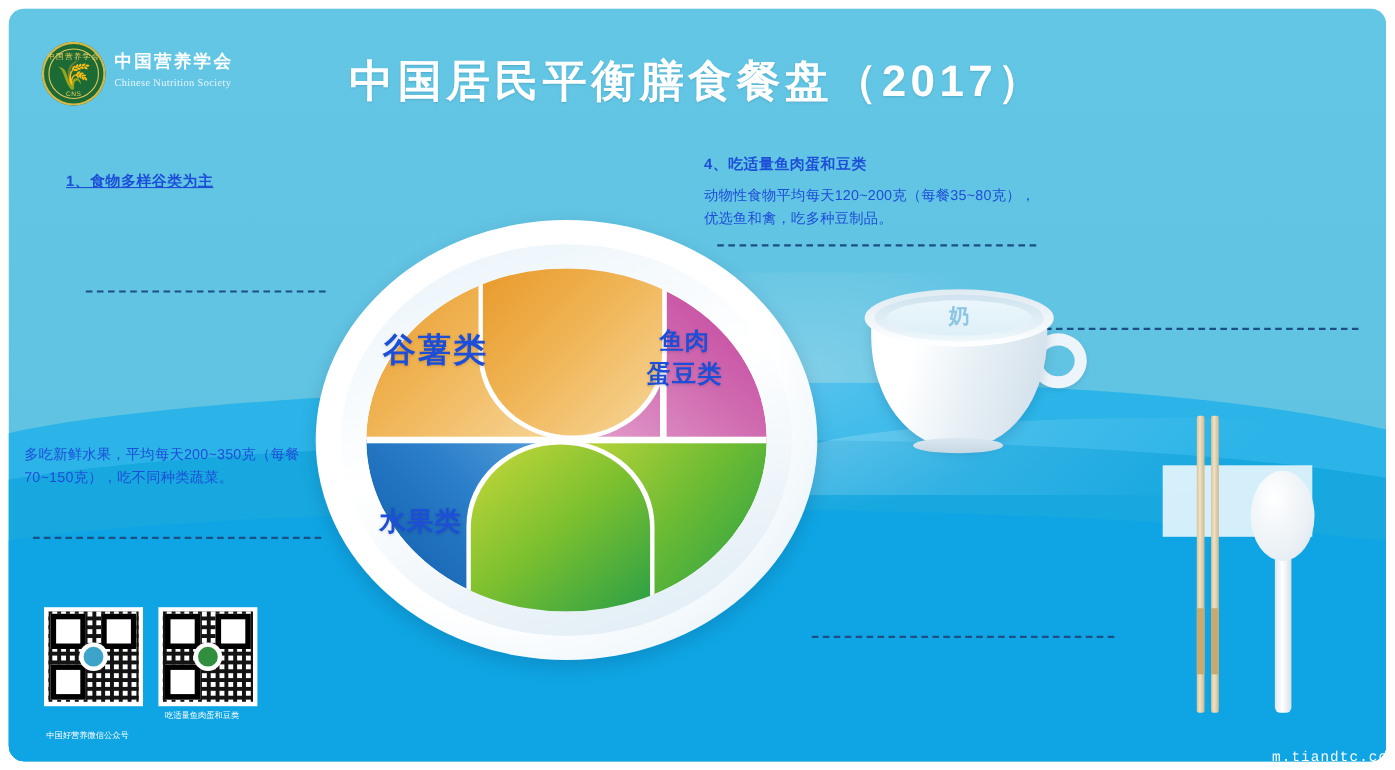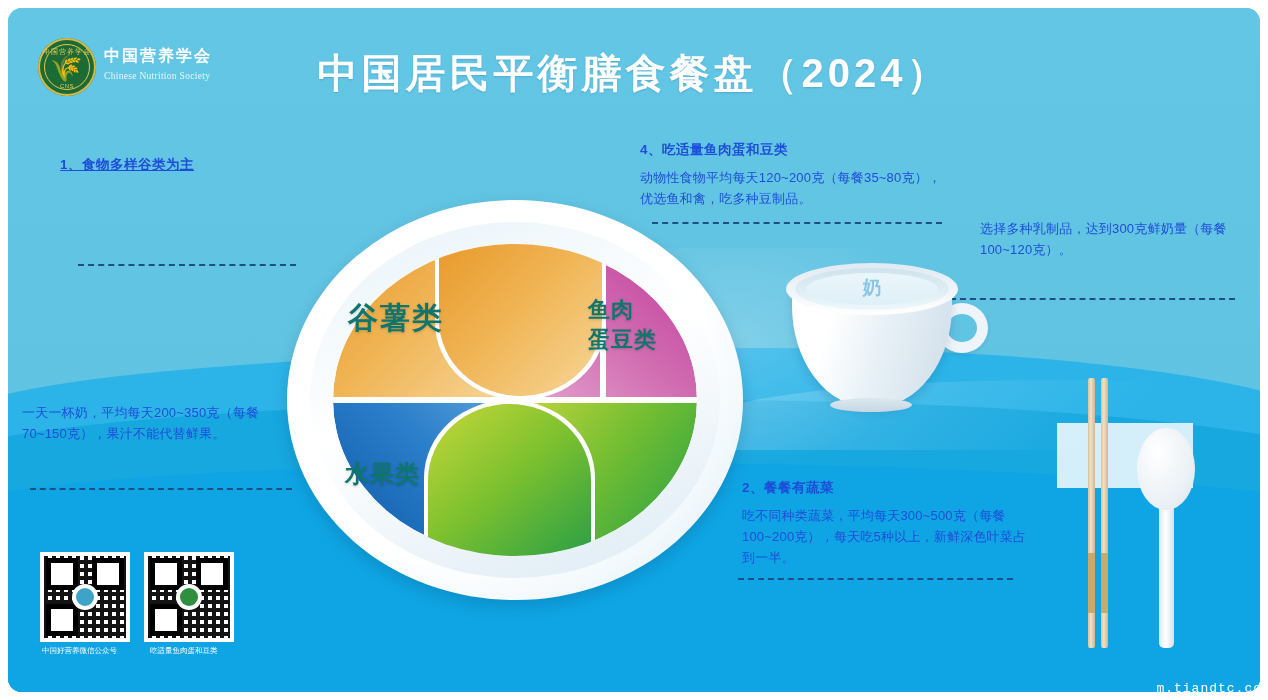--- a/index.html
+++ b/index.html
@@ -94,24 +94,24 @@
   .lobeB{position:absolute;left:25%;top:50%;width:47%;height:50%;border-radius:100% 100% 0 0;
          background:#ffffff;}
   .lobeAfill{position:absolute;left:29.2%;top:0;width:44.6%;height:48.6%;
              border-radius:0 0 100% 100%;
              background:linear-gradient(135deg,#e89a2b,#f0b455 45%,#f6d79a);}
   .lobeBfill{position:absolute;left:26.2%;top:51.4%;width:44.6%;height:48.6%;
              border-radius:100% 100% 0 0;
              background:linear-gradient(320deg,#2a9f46,#7cc02f 50%,#c8d83a);}
   .hsplit{position:absolute;left:0;top:calc(50% - 3px);width:100%;height:6px;background:#ffffff;}
   .vsplit{position:absolute;left:calc(74% - 3px);top:0;width:6px;height:50%;background:#ffffff;}
-  .lbl{position:absolute;color:#0f766e;font-weight:bold;white-space:nowrap;
+  .lbl{position:absolute;color:#1d4ed8;font-weight:bold;white-space:nowrap;
        text-shadow:0 1px 3px rgba(0,0,0,.18);}
   #lblGrain{left:348px;top:298px;font-size:30px;letter-spacing:2px;}
-  #lblMeat{left:588px;top:295px;font-size:22px;letter-spacing:1px;line-height:1.35;text-align:left;}
+  #lblMeat{left:588px;top:295px;font-size:22px;letter-spacing:1px;line-height:1.35;text-align:center;}
   #lblFruit{left:345px;top:458px;font-size:24px;letter-spacing:1px;}
   #lblVeg{left:498px;top:455px;font-size:31px;letter-spacing:2px;}
 
   
   .cup{position:absolute;left:786px;top:255px;width:210px;height:165px;}
   .cupBody{position:absolute;left:6px;top:22px;width:160px;height:130px;
            border-radius:18% 18% 48% 48%/10% 10% 78% 78%;
            background:linear-gradient(105deg,#ffffff 25%,#e6eff5 58%,#cfdde8 100%);
            box-shadow:0 5px 10px rgba(0,50,80,.15);}
   .cupRimO{position:absolute;left:0;top:8px;width:172px;height:52px;border-radius:50%;
@@ -181,47 +181,42 @@
     <div class="ring"></div>
     <div class="inner"></div>
     <div class="arcTop">中国营养学会</div>
     <div class="wheat">🌾</div>
     <div class="arcBot">CNS</div>
   </div>
   <div class="org">
     <div class="cn">中国营养学会</div>
     <div class="en">Chinese Nutrition Society</div>
   </div>
-  <div class="title">中国居民平衡膳食餐盘（2024）</div>
+  <div class="title">中国居民平衡膳食餐盘（2017）</div>
 
   <div class="tb" id="tb1">
     <div class="hd">1、食物多样谷类为主</div>
   </div>
   <div class="dash" id="d1"></div>
 
   <div class="tb" id="tb4">
     <div class="hd">4、吃适量鱼肉蛋和豆类</div>
     <div class="bd">动物性食物平均每天120~200克（每餐35~80克），优选鱼和禽，吃多种豆制品。</div>
   </div>
   <div class="dash" id="d4"></div>
 
   <div class="tb" id="tb5">
-    <div class="bd">选择多种乳制品，达到300克鲜奶量（每餐100~120克）。</div>
   </div>
   <div class="dash" id="d5"></div>
 
   <div class="tb" id="tb3">
-    <div class="bd">一天一杯奶，平均每天200~350克（每餐70~150克），果汁不能代替鲜果。</div>
+    <div class="bd">多吃新鲜水果，平均每天200~350克（每餐70~150克），吃不同种类蔬菜。</div>
   </div>
   <div class="dash" id="d3"></div>
 
-  <div class="tb" id="tb2">
-    <div class="hd">2、餐餐有蔬菜</div>
-    <div class="bd">吃不同种类蔬菜，平均每天300~500克（每餐100~200克），每天吃5种以上，新鲜深色叶菜占到一半。</div>
-  </div>
   <div class="dash" id="d2"></div>
 
   <div class="plate">
     <div class="rim"></div>
     <div class="rim2"></div>
     <div class="food">
       <div class="q q-grain"></div>
       <div class="q q-meat"></div>
       <div class="q q-fruit"></div>
       <div class="q q-veg"></div>
@@ -270,18 +265,18 @@
     </div>
     <div class="qr" style="left:104px;top:0;">
       <div class="qrpix"></div>
       <div class="qrEye" style="left:6px;top:6px;"></div>
       <div class="qrEye" style="right:6px;top:6px;"></div>
       <div class="qrEye" style="left:6px;bottom:6px;"></div>
       <div class="qrCenter">
           <i style="background:#2f8f3e;"></i>
         </div>
     </div>
-    <div class="qrcap" style="left:2px;top:94px;">中国好营养微信公众号</div>
+    <div class="qrcap" style="left:2px;top:112px;">中国好营养微信公众号</div>
     <div class="qrcap" style="left:110px;top:94px;">吃适量鱼肉蛋和豆类</div>
   </div>
 
   <div class="watermark">m.tiandtc.co</div>
 </div>
 
 </body></html>

